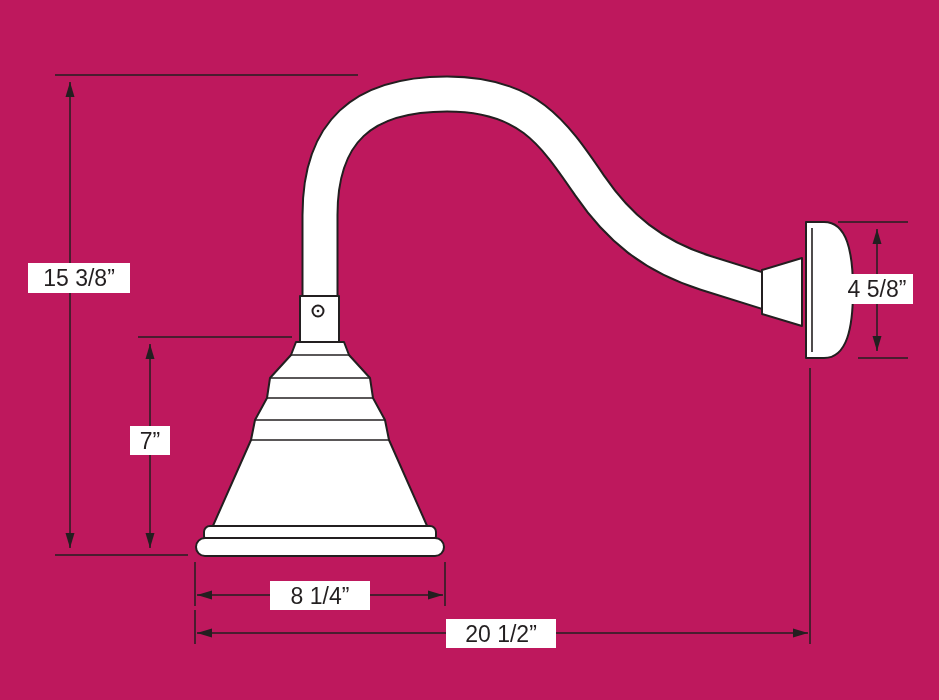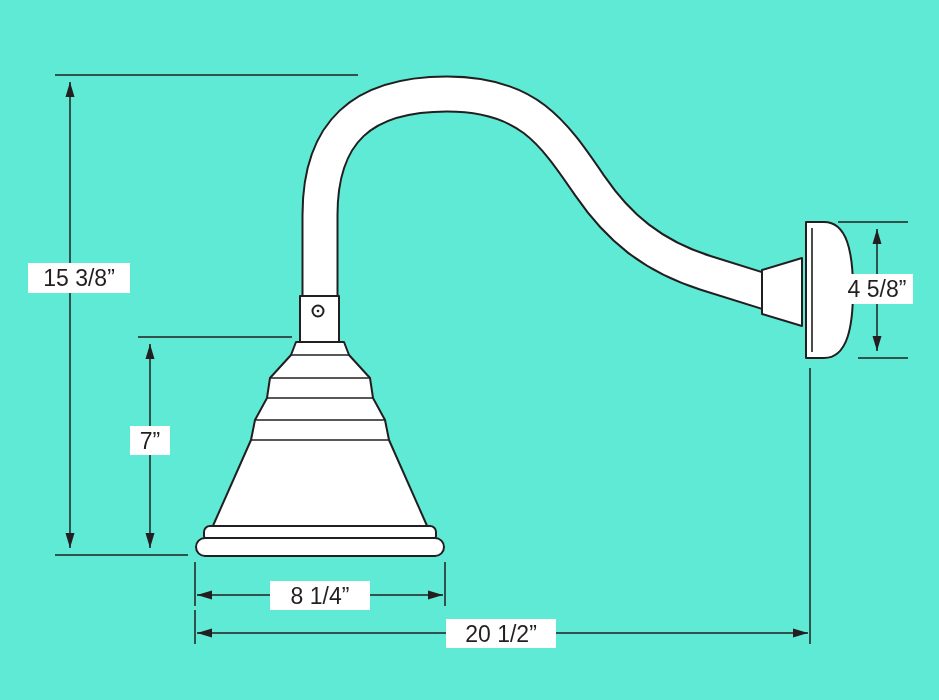--- a/index.html
+++ b/index.html
@@ -1,16 +1,16 @@
 <!DOCTYPE html>
 <html><head>
 <meta charset="utf-8">
 <style>
   html,body{margin:0;padding:0;background:#ffffff;}
-  .canvas{position:relative;width:939px;height:700px;background:#5eead4;overflow:hidden;
+  .canvas{position:relative;width:939px;height:700px;background:#be185d;overflow:hidden;
           font-family:"Liberation Sans", sans-serif;}
   svg{position:absolute;left:0;top:0;}
   .draw   { fill:#ffffff; stroke:#231f20; stroke-width:2; stroke-linejoin:round; }
   .tier   { fill:none; stroke:#231f20; stroke-width:1.6; }
   .arm-outer { fill:none; stroke:#231f20; stroke-width:37; }
   .arm-inner { fill:none; stroke:#ffffff; stroke-width:33; }
   .ext    { stroke:#231f20; stroke-width:1.5; fill:none; }
   .dim    { stroke:#231f20; stroke-width:1.5; fill:none; }
   .label-bg { fill:#ffffff; }
   .dim-label{ font-family:"Liberation Sans", sans-serif; font-size:23px; fill:#231f20;

